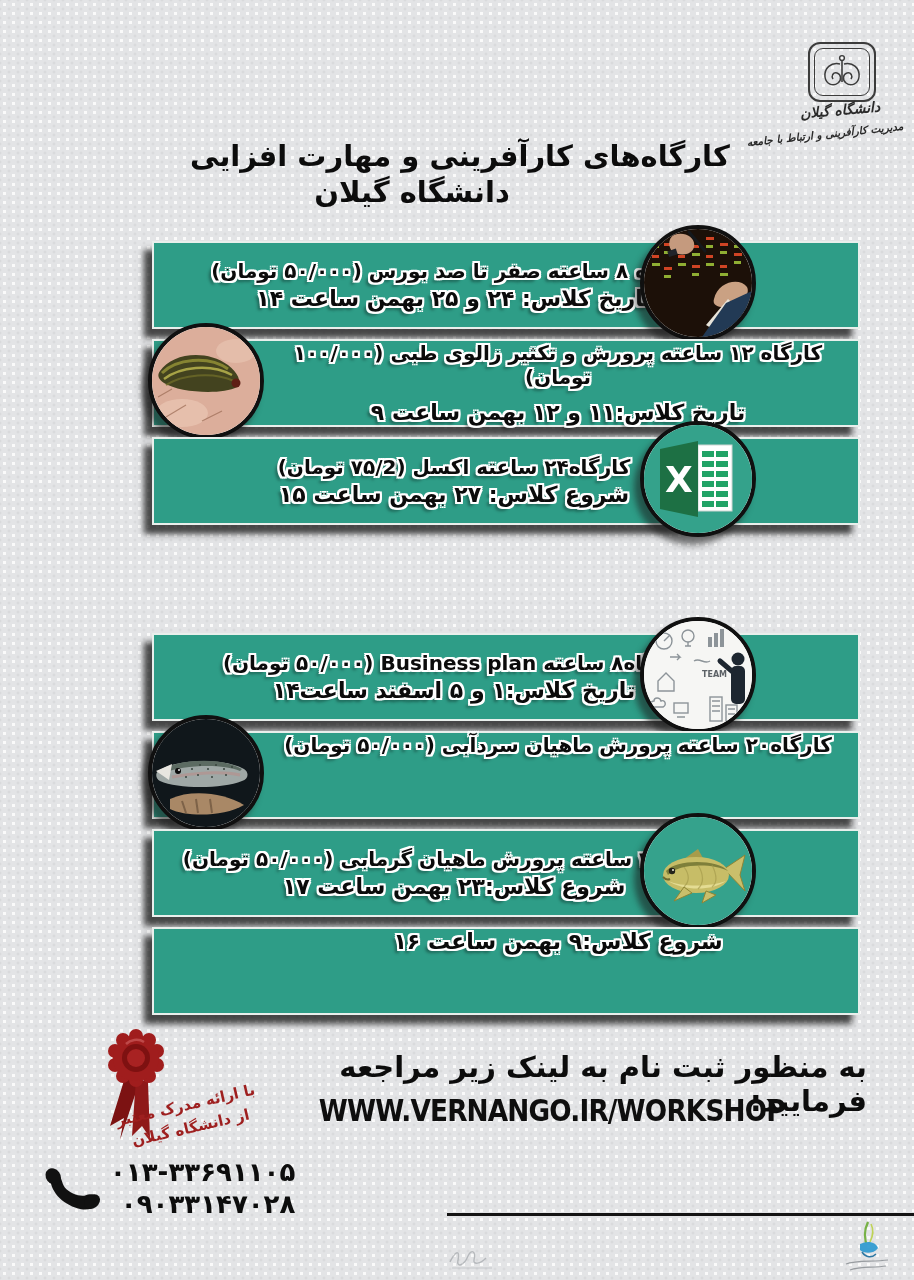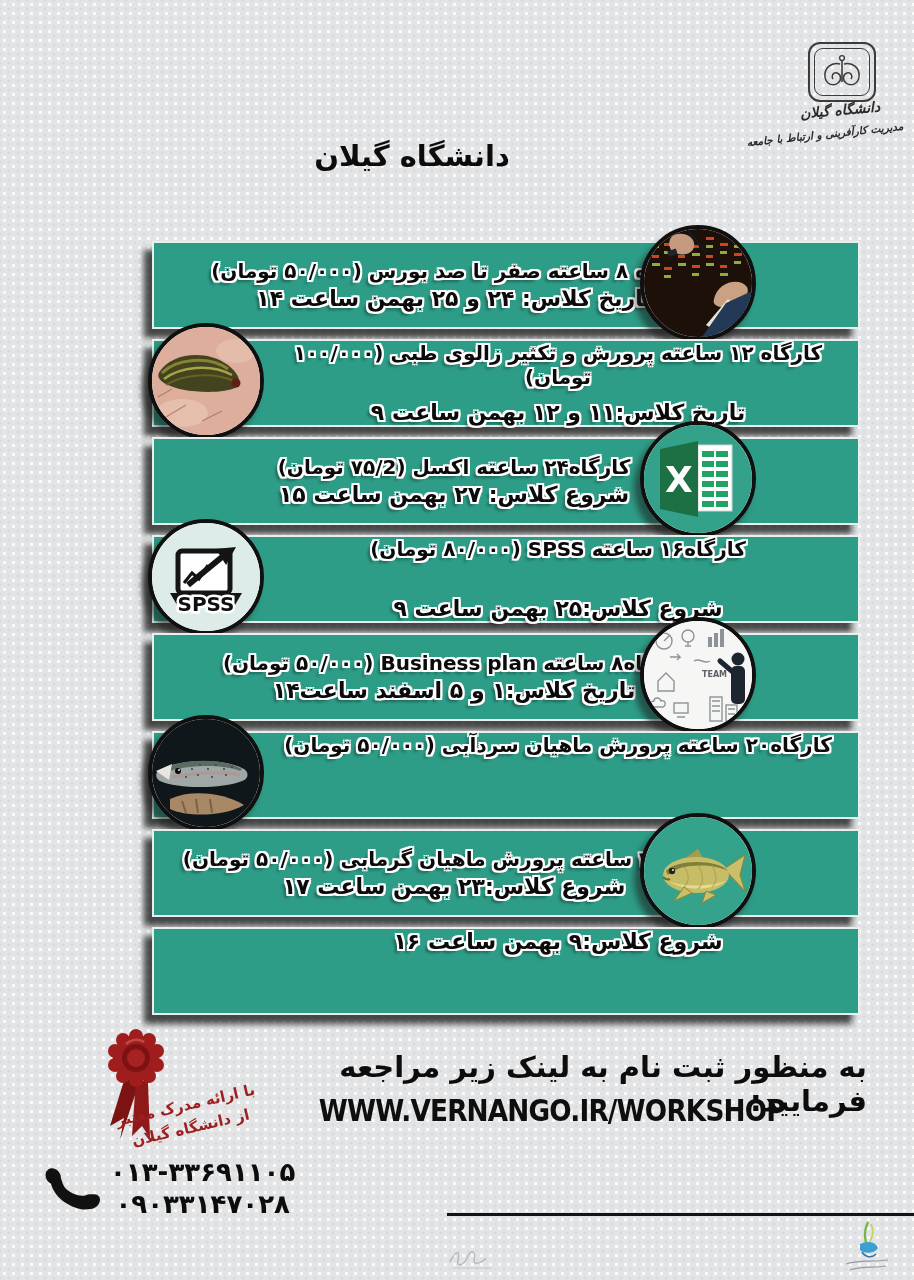--- a/index.html
+++ b/index.html
@@ -42,21 +42,21 @@
   .circle svg{display:block;}
   
   .badge{position:absolute;left:100px;top:1028px;width:190px;height:145px;}
   .badge-text{position:absolute;left:-12px;top:66px;width:200px;text-align:center;direction:rtl;
     color:#9e1f1f;font:700 15px "DejaVu Sans",sans-serif;line-height:1.5;transform:rotate(-13deg);}
   .reg-instruction{position:absolute;left:255px;top:1050px;width:612px;direction:rtl;
     font:700 29px "DejaVu Sans",sans-serif;color:#0c0c0c;}
   .reg-url{position:absolute;left:290px;top:1092px;width:384px;text-align:center;white-space:nowrap;
     font:800 31px "DejaVu Sans",sans-serif;color:#0e0e0e;transform:scaleX(.85);transform-origin:center;letter-spacing:-1px;}
   .contact{position:absolute;left:40px;top:1156px;display:flex;align-items:center;gap:4px;}
-  .phone-nums{direction:ltr;text-align:center;font:700 26px "DejaVu Sans",sans-serif;color:#0c0c0c;line-height:1.22;}
+  .phone-nums{direction:ltr;text-align:right;font:700 26px "DejaVu Sans",sans-serif;color:#0c0c0c;line-height:1.22;}
   .footer-line{position:absolute;left:447px;top:1213px;width:467px;height:3px;background:#141414;}
   .vlogo{position:absolute;left:838px;top:1218px;width:58px;height:56px;opacity:.92;}
   .signature{position:absolute;left:446px;top:1244px;width:52px;height:28px;opacity:.5;}
 </style>
 </head>
 <body>
 
 <div class="poster">
 
   <div class="uog">
@@ -68,20 +68,21 @@
           <path d="M21,12 C12,10 5,16 6,25 C7,32 14,35 19,31 C23,28 22,22 18,21 C14,20 12,24 14,27" fill="none" stroke="#3c3c3c" stroke-width="1.5"></path>
           <path d="M25,12 C34,10 41,16 40,25 C39,32 32,35 27,31 C23,28 24,22 28,21 C32,20 34,24 32,27" fill="none" stroke="#3c3c3c" stroke-width="1.5"></path>
         </svg>
       </div>
     </div>
     <div class="uog-name">دانشگاه گیلان</div>
     <div class="uog-dept">مدیریت کارآفرینی و ارتباط با جامعه</div>
   </div>
 
   <div class="main-title">
+    <div class="t1">کارگاه‌های کارآفرینی و مهارت افزایی</div>
     <div class="t2">دانشگاه گیلان</div>
   </div>
 
   <div class="banner" style="top:225px">
     <div class="bar pad-r">
       <div class="w-title">کارگاه ۸ ساعته صفر تا صد بورس (۵۰/۰۰۰ تومان)</div>
       <div class="w-sched">تاریخ کلاس: ۲۴ و ۲۵ بهمن ساعت ۱۴</div>
     </div>
     <div class="circle side-r">
       <svg width="108" height="108" viewBox="0 0 108 108">
@@ -170,37 +171,20 @@
             <rect x="72" y="66" width="12" height="6"></rect>
           <rect x="58" y="76" width="12" height="6"></rect>
             <rect x="72" y="76" width="12" height="6"></rect>
         </g>
         <path d="M16,24 L54,16 L54,92 L16,84 Z" fill="#1d7044"></path>
         <text x="35" y="67" text-anchor="middle" font-family="DejaVu Sans, sans-serif" font-size="36" font-weight="bold" fill="#ffffff">X</text>
       </svg>
     </div>
   </div>
 
-  <div class="banner" style="top:519px">
-    <div class="bar pad-l">
-      <div class="w-title">کارگاه۱۶ ساعته SPSS (۸۰/۰۰۰ تومان)</div>
-      <div class="w-sched">شروع کلاس:۲۵ بهمن ساعت ۹</div>
-    </div>
-    <div class="circle side-l">
-      <svg width="108" height="108" viewBox="0 0 108 108">
-        <rect width="108" height="108" fill="#ddece8"></rect>
-        <rect x="26" y="28" width="52" height="42" rx="4" fill="#ffffff" stroke="#141414" stroke-width="5"></rect>
-        <polyline points="32,60 40,50 47,56 56,42" stroke="#141414" stroke-width="3" fill="none"></polyline>
-        <line x1="36" y1="62" x2="70" y2="34" stroke="#141414" stroke-width="6"></line>
-        <polygon points="64,26 84,24 74,42" fill="#141414"></polygon>
-        <path d="M18,70 L90,70 L83,82 L25,82 Z" fill="#141414"></path>
-        <text x="54" y="88" text-anchor="middle" font-family="DejaVu Sans, sans-serif" font-size="20" font-weight="bold" fill="#101010" stroke="#ffffff" stroke-width="5" paint-order="stroke">SPSS</text>
-      </svg>
-    </div>
-  </div>
 
   <div class="banner" style="top:617px">
     <div class="bar pad-r">
       <div class="w-title">کارگاه۸ ساعته Business plan (۵۰/۰۰۰ تومان)</div>
       <div class="w-sched">تاریخ کلاس:۱ و ۵ اسفند ساعت۱۴</div>
     </div>
     <div class="circle side-r">
       <svg width="108" height="108" viewBox="0 0 108 108">
         <rect width="108" height="108" fill="#f6f6f4"></rect>
         <g stroke="#8d9499" stroke-width="1.4" fill="none">

